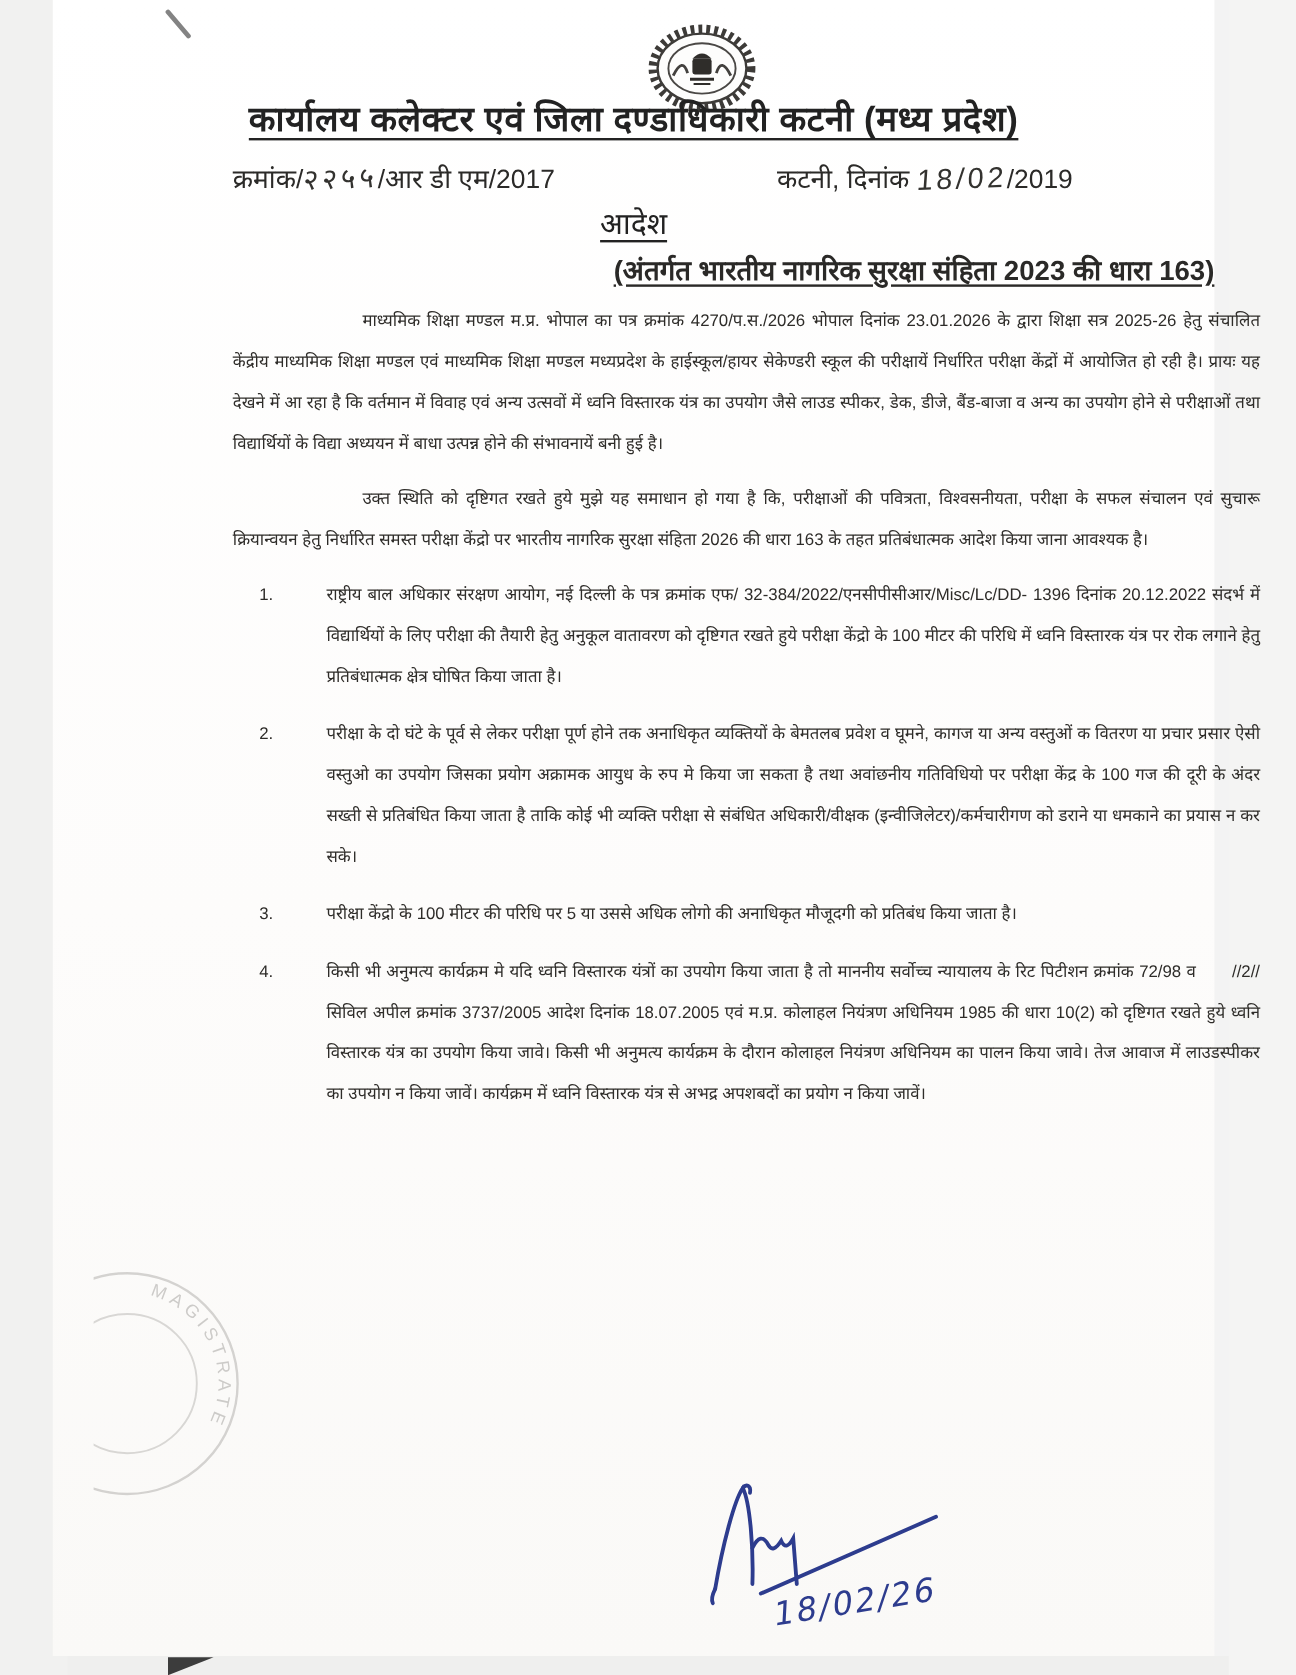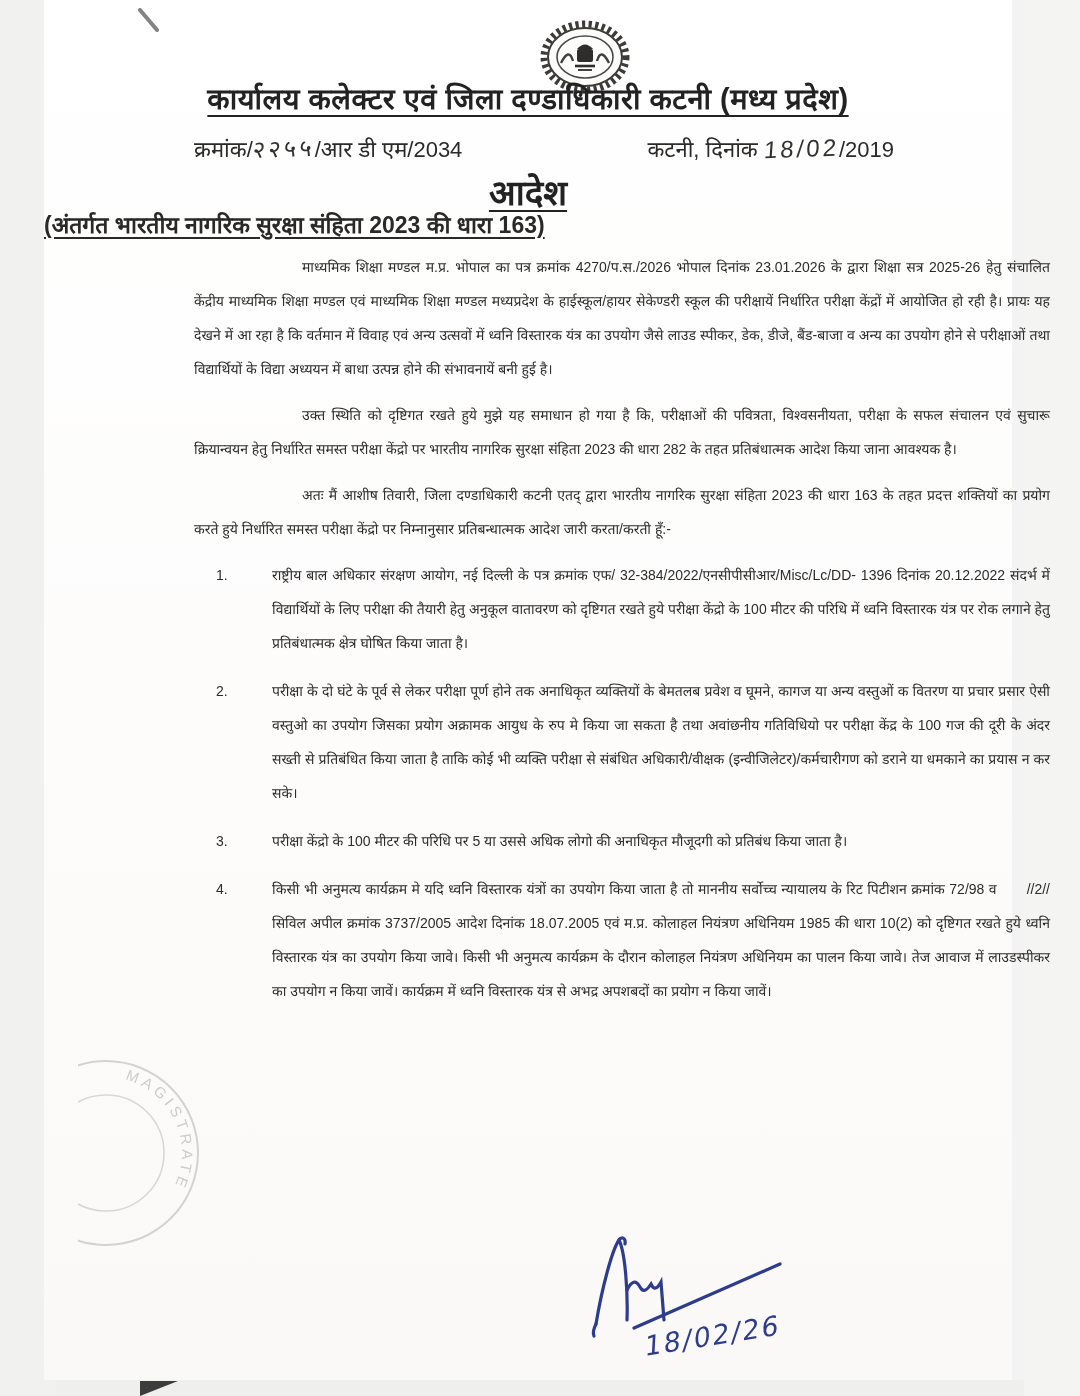--- a/index.html
+++ b/index.html
@@ -35,25 +35,25 @@
   .ref-line{
     position:absolute;left:150px;right:118px;top:131px;
     font-size:22px;color:#2b2a28;display:flex;justify-content:space-between;align-items:baseline;
   }
   .hand{
     display:inline-block;font-size:24px;letter-spacing:3px;
     transform:rotate(-2deg) skewX(-6deg);color:#33322f;
   }
   .order-title{
     position:absolute;left:0;right:0;top:168px;text-align:center;
-    font-size:35px;font-weight:bold;color:#222;
+    font-size:25px;font-weight:normal;color:#222;
     text-decoration:underline;text-underline-offset:5px;text-decoration-thickness:2px;
   }
   .order-subtitle{
-    position:absolute;left:0;right:0;top:208px;text-align:left;
+    position:absolute;left:0;right:0;top:208px;text-align:right;
     font-size:23px;font-weight:600;color:#2a2927;
     text-decoration:underline;text-underline-offset:4px;
   }
 
   .content{
     position:absolute;left:150px;top:250px;width:856px;
     font-size:14px;line-height:34px;text-align:justify;color:#2e2c29;
   }
   .content p{margin:0 0 12px 0;text-indent:108px;}
   ol.order-list{list-style:none;margin:6px 0 0 0;padding:0;}
@@ -89,31 +89,30 @@
     <path d="M22 45 q 8 -16 12 -2 M70 45 q -8 -16 -12 -2" fill="none" stroke="#43413e" stroke-width="2.4"></path>
     <rect x="38" y="31" width="16" height="13" rx="2" fill="#2f2d2a"></rect>
     <path d="M38 31 q 8 -9 16 0" fill="#2f2d2a"></path>
     <line x1="36" y1="48" x2="56" y2="48" stroke="#2f2d2a" stroke-width="2.6"></line>
     <line x1="39" y1="52" x2="53" y2="52" stroke="#2f2d2a" stroke-width="1.8"></line>
   </svg>
 
   <div class="office-title">कार्यालय कलेक्टर एवं जिला दण्डाधिकारी कटनी (मध्य प्रदेश)</div>
 
   <div class="ref-line">
-    <span><span>क्रमांक/</span><span class="hand">२२५५</span><span>/आर डी एम/2034</span></span>
+    <span><span>क्रमांक/</span><span class="hand">२२५५</span><span>/आर डी एम/2017</span></span>
     <span><span>कटनी, दिनांक </span><span class="hand">18/02</span><span>/2019</span></span>
   </div>
 
   <div class="order-title">आदेश</div>
   <div class="order-subtitle">(अंतर्गत भारतीय नागरिक सुरक्षा संहिता 2023 की धारा 163)</div>
 
   <div class="content">
     <p>माध्यमिक शिक्षा मण्डल म.प्र. भोपाल का पत्र क्रमांक 4270/प.स./2026 भोपाल दिनांक 23.01.2026 के द्वारा शिक्षा सत्र 2025-26 हेतु संचालित केंद्रीय माध्यमिक शिक्षा मण्डल एवं माध्यमिक शिक्षा मण्डल मध्यप्रदेश के हाईस्कूल/हायर सेकेण्डरी स्कूल की परीक्षायें निर्धारित परीक्षा केंद्रों में आयोजित हो रही है। प्रायः यह देखने में आ रहा है कि वर्तमान में विवाह एवं अन्य उत्सवों में ध्वनि विस्तारक यंत्र का उपयोग जैसे लाउड स्पीकर, डेक, डीजे, बैंड-बाजा व अन्य का उपयोग होने से परीक्षाओं तथा विद्यार्थियों के विद्या अध्ययन में बाधा उत्पन्न होने की संभावनायें बनी हुई है।</p>
-    <p>उक्त स्थिति को दृष्टिगत रखते हुये मुझे यह समाधान हो गया है कि, परीक्षाओं की पवित्रता, विश्वसनीयता, परीक्षा के सफल संचालन एवं सुचारू क्रियान्वयन हेतु निर्धारित समस्त परीक्षा केंद्रो पर भारतीय नागरिक सुरक्षा संहिता 2023 की धारा 282 के तहत प्रतिबंधात्मक आदेश किया जाना आवश्यक है।</p>
-    <p>अतः मैं आशीष तिवारी, जिला दण्डाधिकारी कटनी एतद् द्वारा भारतीय नागरिक सुरक्षा संहिता 2023 की धारा 163 के तहत प्रदत्त शक्तियों का प्रयोग करते हुये निर्धारित समस्त परीक्षा केंद्रो पर निम्नानुसार प्रतिबन्धात्मक आदेश जारी करता/करती हूँ:-</p>
+    <p>उक्त स्थिति को दृष्टिगत रखते हुये मुझे यह समाधान हो गया है कि, परीक्षाओं की पवित्रता, विश्वसनीयता, परीक्षा के सफल संचालन एवं सुचारू क्रियान्वयन हेतु निर्धारित समस्त परीक्षा केंद्रो पर भारतीय नागरिक सुरक्षा संहिता 2026 की धारा 163 के तहत प्रतिबंधात्मक आदेश किया जाना आवश्यक है।</p>
 
     <ol class="order-list">
       <li>
         <span class="num">1.</span>
         <span>राष्ट्रीय बाल अधिकार संरक्षण आयोग, नई दिल्ली के पत्र क्रमांक एफ/ 32-384/2022/एनसीपीसीआर/Misc/Lc/DD- 1396 दिनांक 20.12.2022 संदर्भ में विद्यार्थियों के लिए परीक्षा की तैयारी हेतु अनुकूल वातावरण को दृष्टिगत रखते हुये परीक्षा केंद्रो के 100 मीटर की परिधि में ध्वनि विस्तारक यंत्र पर रोक लगाने हेतु प्रतिबंधात्मक क्षेत्र घोषित किया जाता है।</span>
       </li>
       <li>
         <span class="num">2.</span>
         <span>परीक्षा के दो घंटे के पूर्व से लेकर परीक्षा पूर्ण होने तक अनाधिकृत व्यक्तियों के बेमतलब प्रवेश व घूमने, कागज या अन्य वस्तुओं क वितरण या प्रचार प्रसार ऐसी वस्तुओ का उपयोग जिसका प्रयोग अक्रामक आयुध के रुप मे किया जा सकता है तथा अवांछनीय गतिविधियो पर परीक्षा केंद्र के 100 गज की दूरी के अंदर सख्ती से प्रतिबंधित किया जाता है ताकि कोई भी व्यक्ति परीक्षा से संबंधित अधिकारी/वीक्षक (इन्वीजिलेटर)/कर्मचारीगण को डराने या धमकाने का प्रयास न कर सके।</span>
       </li>

